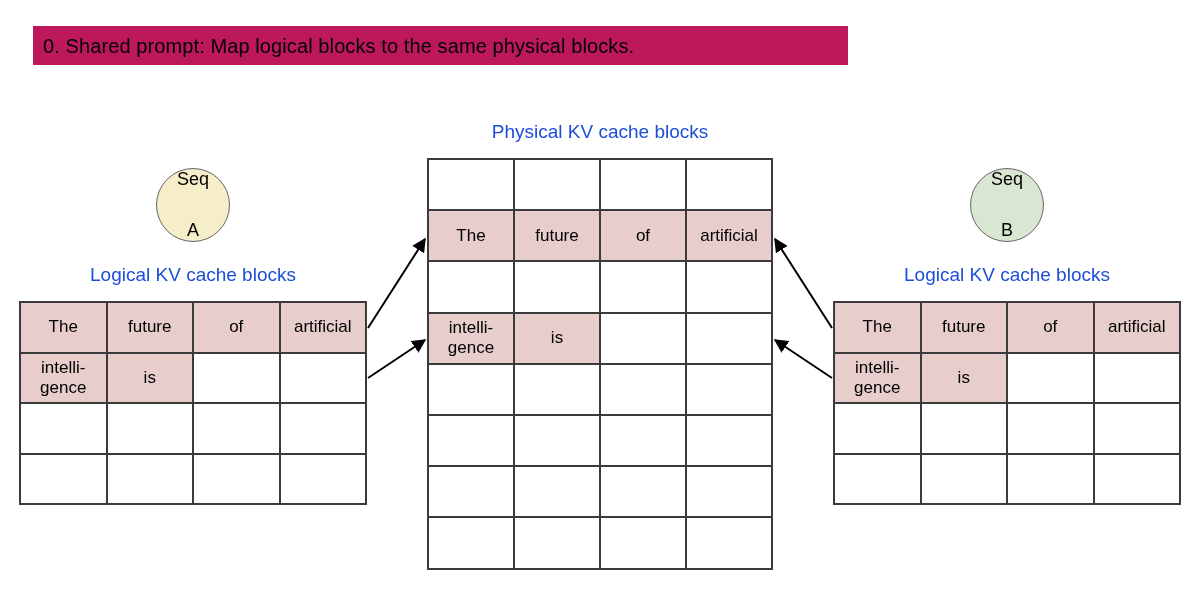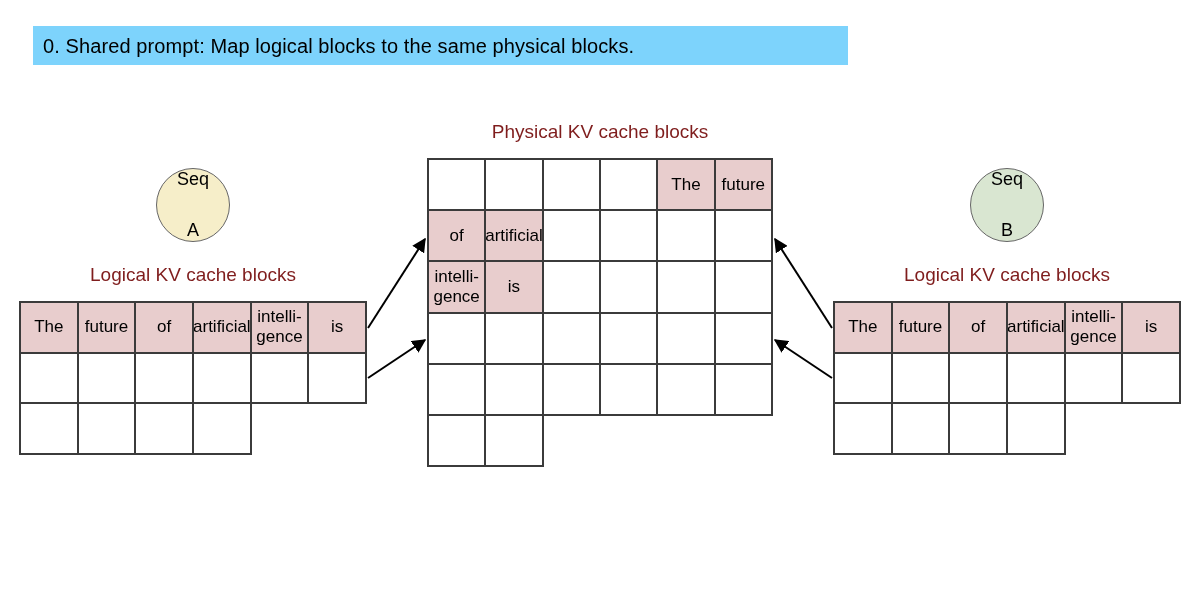--- a/index.html
+++ b/index.html
@@ -22,42 +22,42 @@
     height: 591px;
   }
 
   
   .banner {
     position: absolute;
     left: 33px;
     top: 26px;
     width: 815px;
     height: 39px;
-    background: #7dd3fc;
+    background: #be185d;
     display: flex;
     align-items: center;
     box-sizing: border-box;
     padding-left: 10px;
   }
   .banner-text {
     font-size: 20px;
     line-height: 22px;
     letter-spacing: 0.1px;
     white-space: nowrap;
     color: #000;
   }
 
   
   .caption {
     position: absolute;
     font-size: 19px;
     line-height: 22px;
     text-align: center;
     white-space: nowrap;
-    color: #7f1d1d;
+    color: #1d4ed8;
   }
   #caption-physical { left: 427px; top: 121px; width: 346px; }
   #caption-left     { left: 19px;  top: 264px; width: 348px; }
   #caption-right    { left: 833px; top: 264px; width: 348px; }
 
   
   .seq-circle {
     position: absolute;
     width: 74px;
     height: 74px;
@@ -72,21 +72,21 @@
     line-height: 21px;
     gap: 30px;
   }
   #seq-a { left: 156px; top: 168px; background: #f6eec9; }
   #seq-b { left: 970px; top: 168px; background: #d9e6d1; }
 
   
   .grid {
     position: absolute;
     display: grid;
-    grid-template-columns: repeat(6, 1fr);
+    grid-template-columns: repeat(4, 1fr);
     border-top: 2px solid #3b3b3b;
     border-left: 2px solid #3b3b3b;
     box-sizing: border-box;
     background: #ffffff;
   }
   .cell {
     border-right: 2px solid #3b3b3b;
     border-bottom: 2px solid #3b3b3b;
     box-sizing: border-box;
     display: flex;

